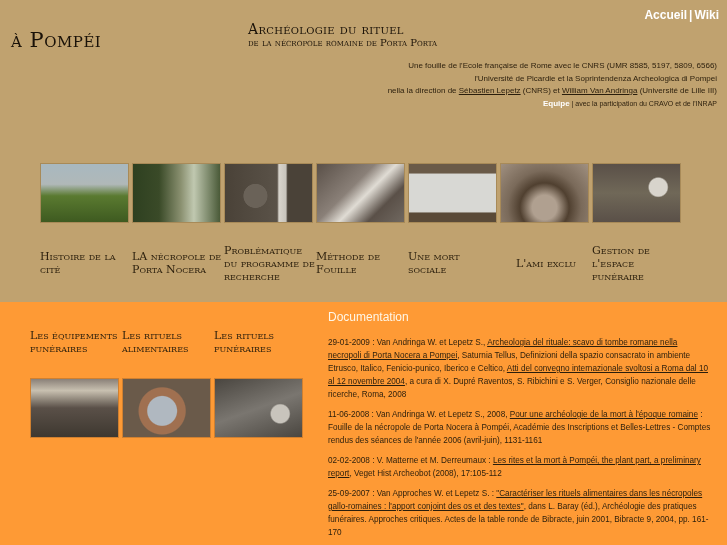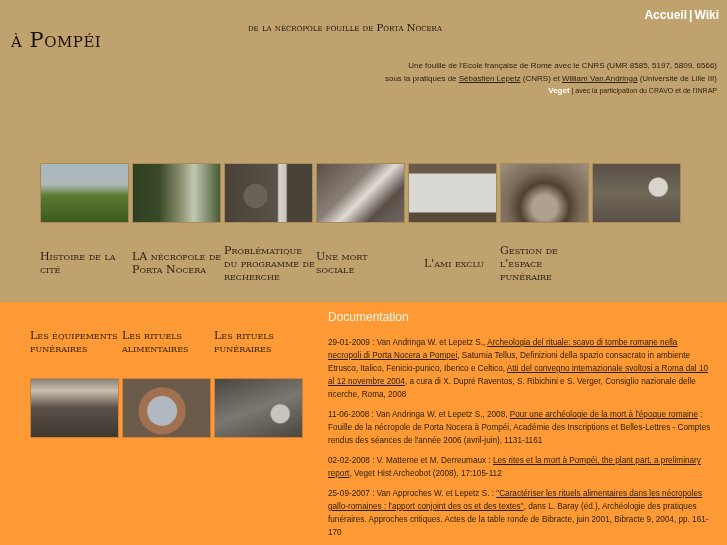--- a/index.html
+++ b/index.html
@@ -47,43 +47,46 @@
 
 <div class="top-links">
   <a href="#">Accueil</a><span class="sep">|</span><a href="#">Wiki</a>
 </div>
 
 <div class="logo">
   <span class="t rest">à Pompéi</span>
 </div>
 
 <div class="subtitle">
-  <div class="l2">de la nécropole fouille de Porta Nocera</div>
+  <div class="l1">Archéologie du rituel</div>
+  <div class="l2">de la nécropole romaine de Porta Porta</div>
 </div>
 
 <div class="credits">
   <div>Une fouille de l'Ecole française de Rome avec le CNRS (UMR 8585, 5197, 5809, 6566)</div>
-  <div><span>sous la pratiques de </span><a href="#">Sébastien Lepetz</a><span> (CNRS) et </span><a href="#">William Van Andringa</a><span> (Université de Lille III)</span></div>
-  <div><a href="#" class="team">Veget</a><span class="small"> | </span><span class="small">avec la participation du CRAVO et de l'INRAP</span></div>
+  <div>l'Université de Picardie et la Soprintendenza Archeologica di Pompei</div>
+  <div><span>nella la direction de </span><a href="#">Sébastien Lepetz</a><span> (CNRS) et </span><a href="#">William Van Andringa</a><span> (Université de Lille III)</span></div>
+  <div><a href="#" class="team">Equipe</a><span class="small"> | </span><span class="small">avec la participation du CRAVO et de l'INRAP</span></div>
 </div>
 
 <div class="thumbs">
   <div class="thumb" style="background:linear-gradient(180deg,#a8b8c0 0%,#b0b8b8 35%,#5a7a30 55%,#3e5a20 100%);"></div>
   <div class="thumb" style="background:linear-gradient(90deg,#2e4020 0%,#3a4a28 30%,#8a9070 55%,#c0c8b0 70%,#4a5a38 100%);"></div>
   <div class="thumb" style="background:radial-gradient(circle at 35% 55%,#6a6258 0 18%,transparent 19%),linear-gradient(90deg,#4a4238 0%,#5a5248 60%,#d8d4cc 62%,#c8c4bc 70%,#4a4238 72%);"></div>
   <div class="thumb" style="background:linear-gradient(135deg,#5a5048 0%,#8a8078 40%,#e0dcd4 55%,#5a5048 75%,#706860 100%);"></div>
   <div class="thumb" style="background:linear-gradient(180deg,#6a5a48 0 15%,#d8d8d4 18% 82%,#5a4a38 85%);"></div>
   <div class="thumb" style="background:radial-gradient(ellipse at 50% 75%,#b0a090 0 20%,#504030 40%,#7a6a5a 60%,#a09080 100%);"></div>
   <div class="thumb" style="background:radial-gradient(circle at 75% 40%,#d8d4cc 0 12%,transparent 14%),linear-gradient(180deg,#5a5048 0%,#706858 50%,#5a5048 100%);"></div>
 </div>
 
 <div class="nav">
   <div class="nav-item">Histoire de la cité</div>
   <div class="nav-item">LA nécropole de Porta Nocera</div>
   <div class="nav-item">Problématique du programme de recherche</div>
+  <div class="nav-item">Méthode de Fouille</div>
   <div class="nav-item">Une mort sociale</div>
   <div class="nav-item">L'ami exclu</div>
   <div class="nav-item">Gestion de l'espace funéraire</div>
 </div>
 
 <div class="orange"></div>
 
 <div class="sub-nav">
   <div class="nav-item">Les équipements funéraires</div>
   <div class="nav-item">Les rituels alimentaires</div>

